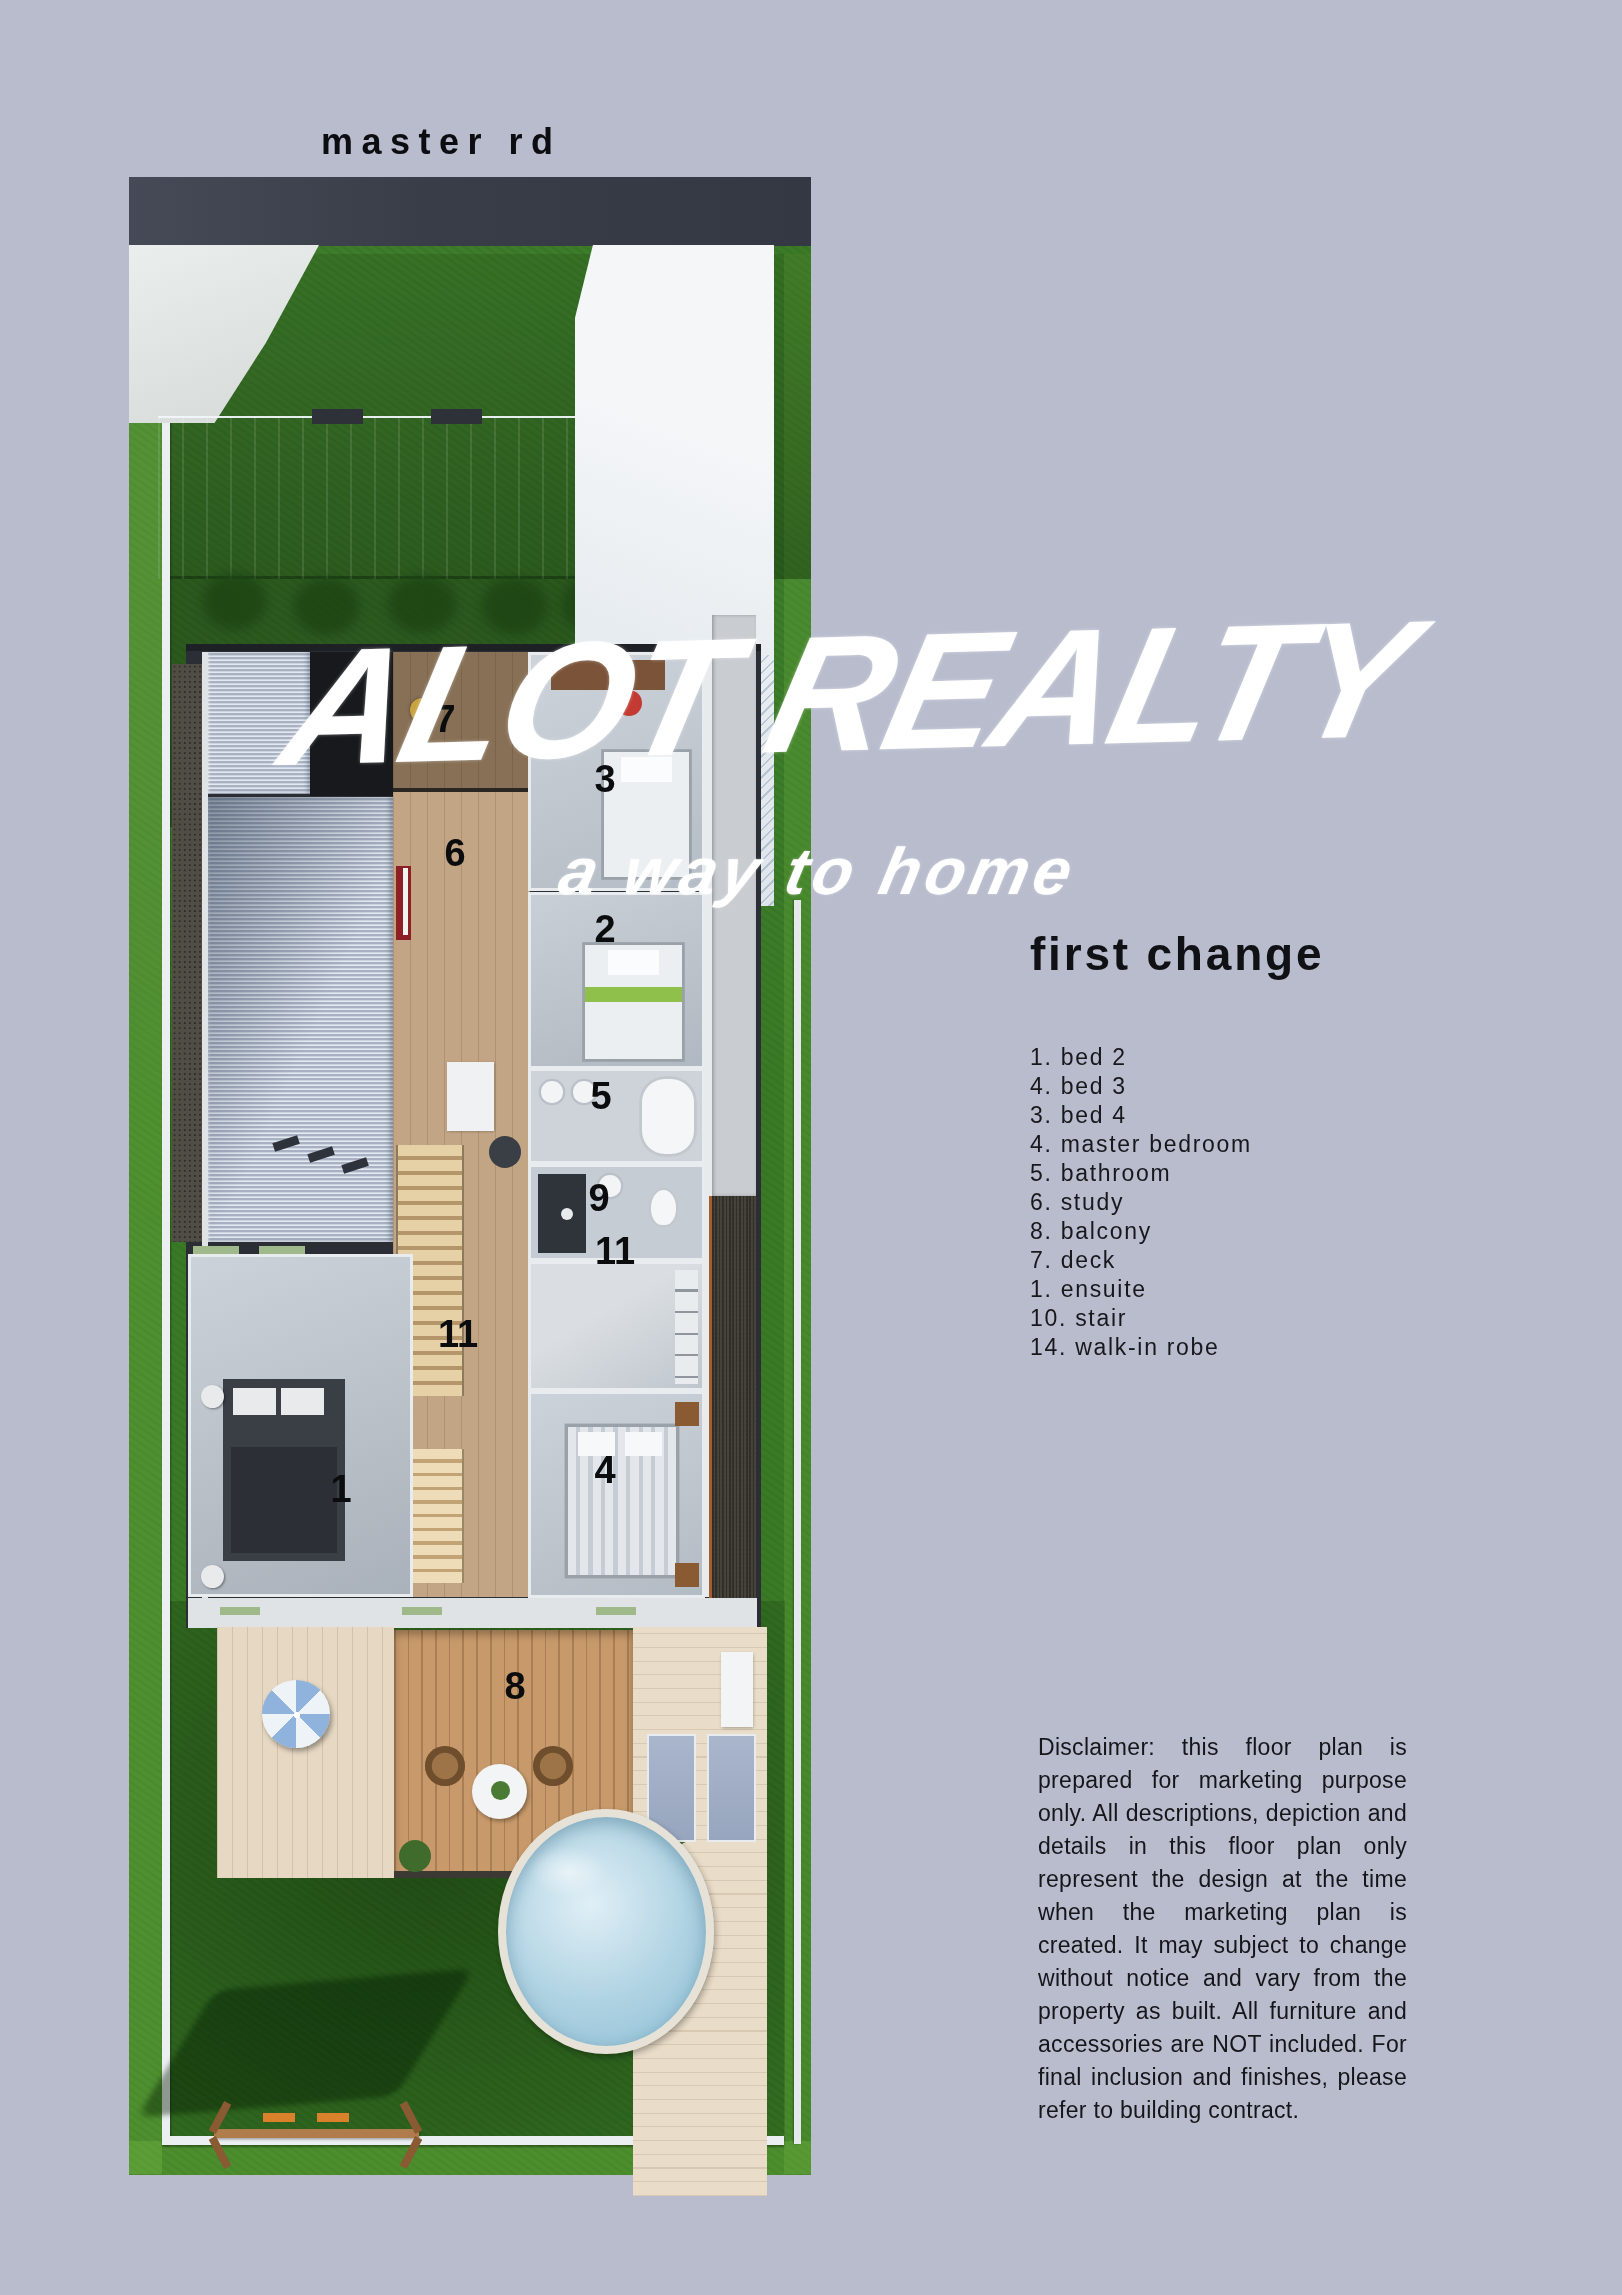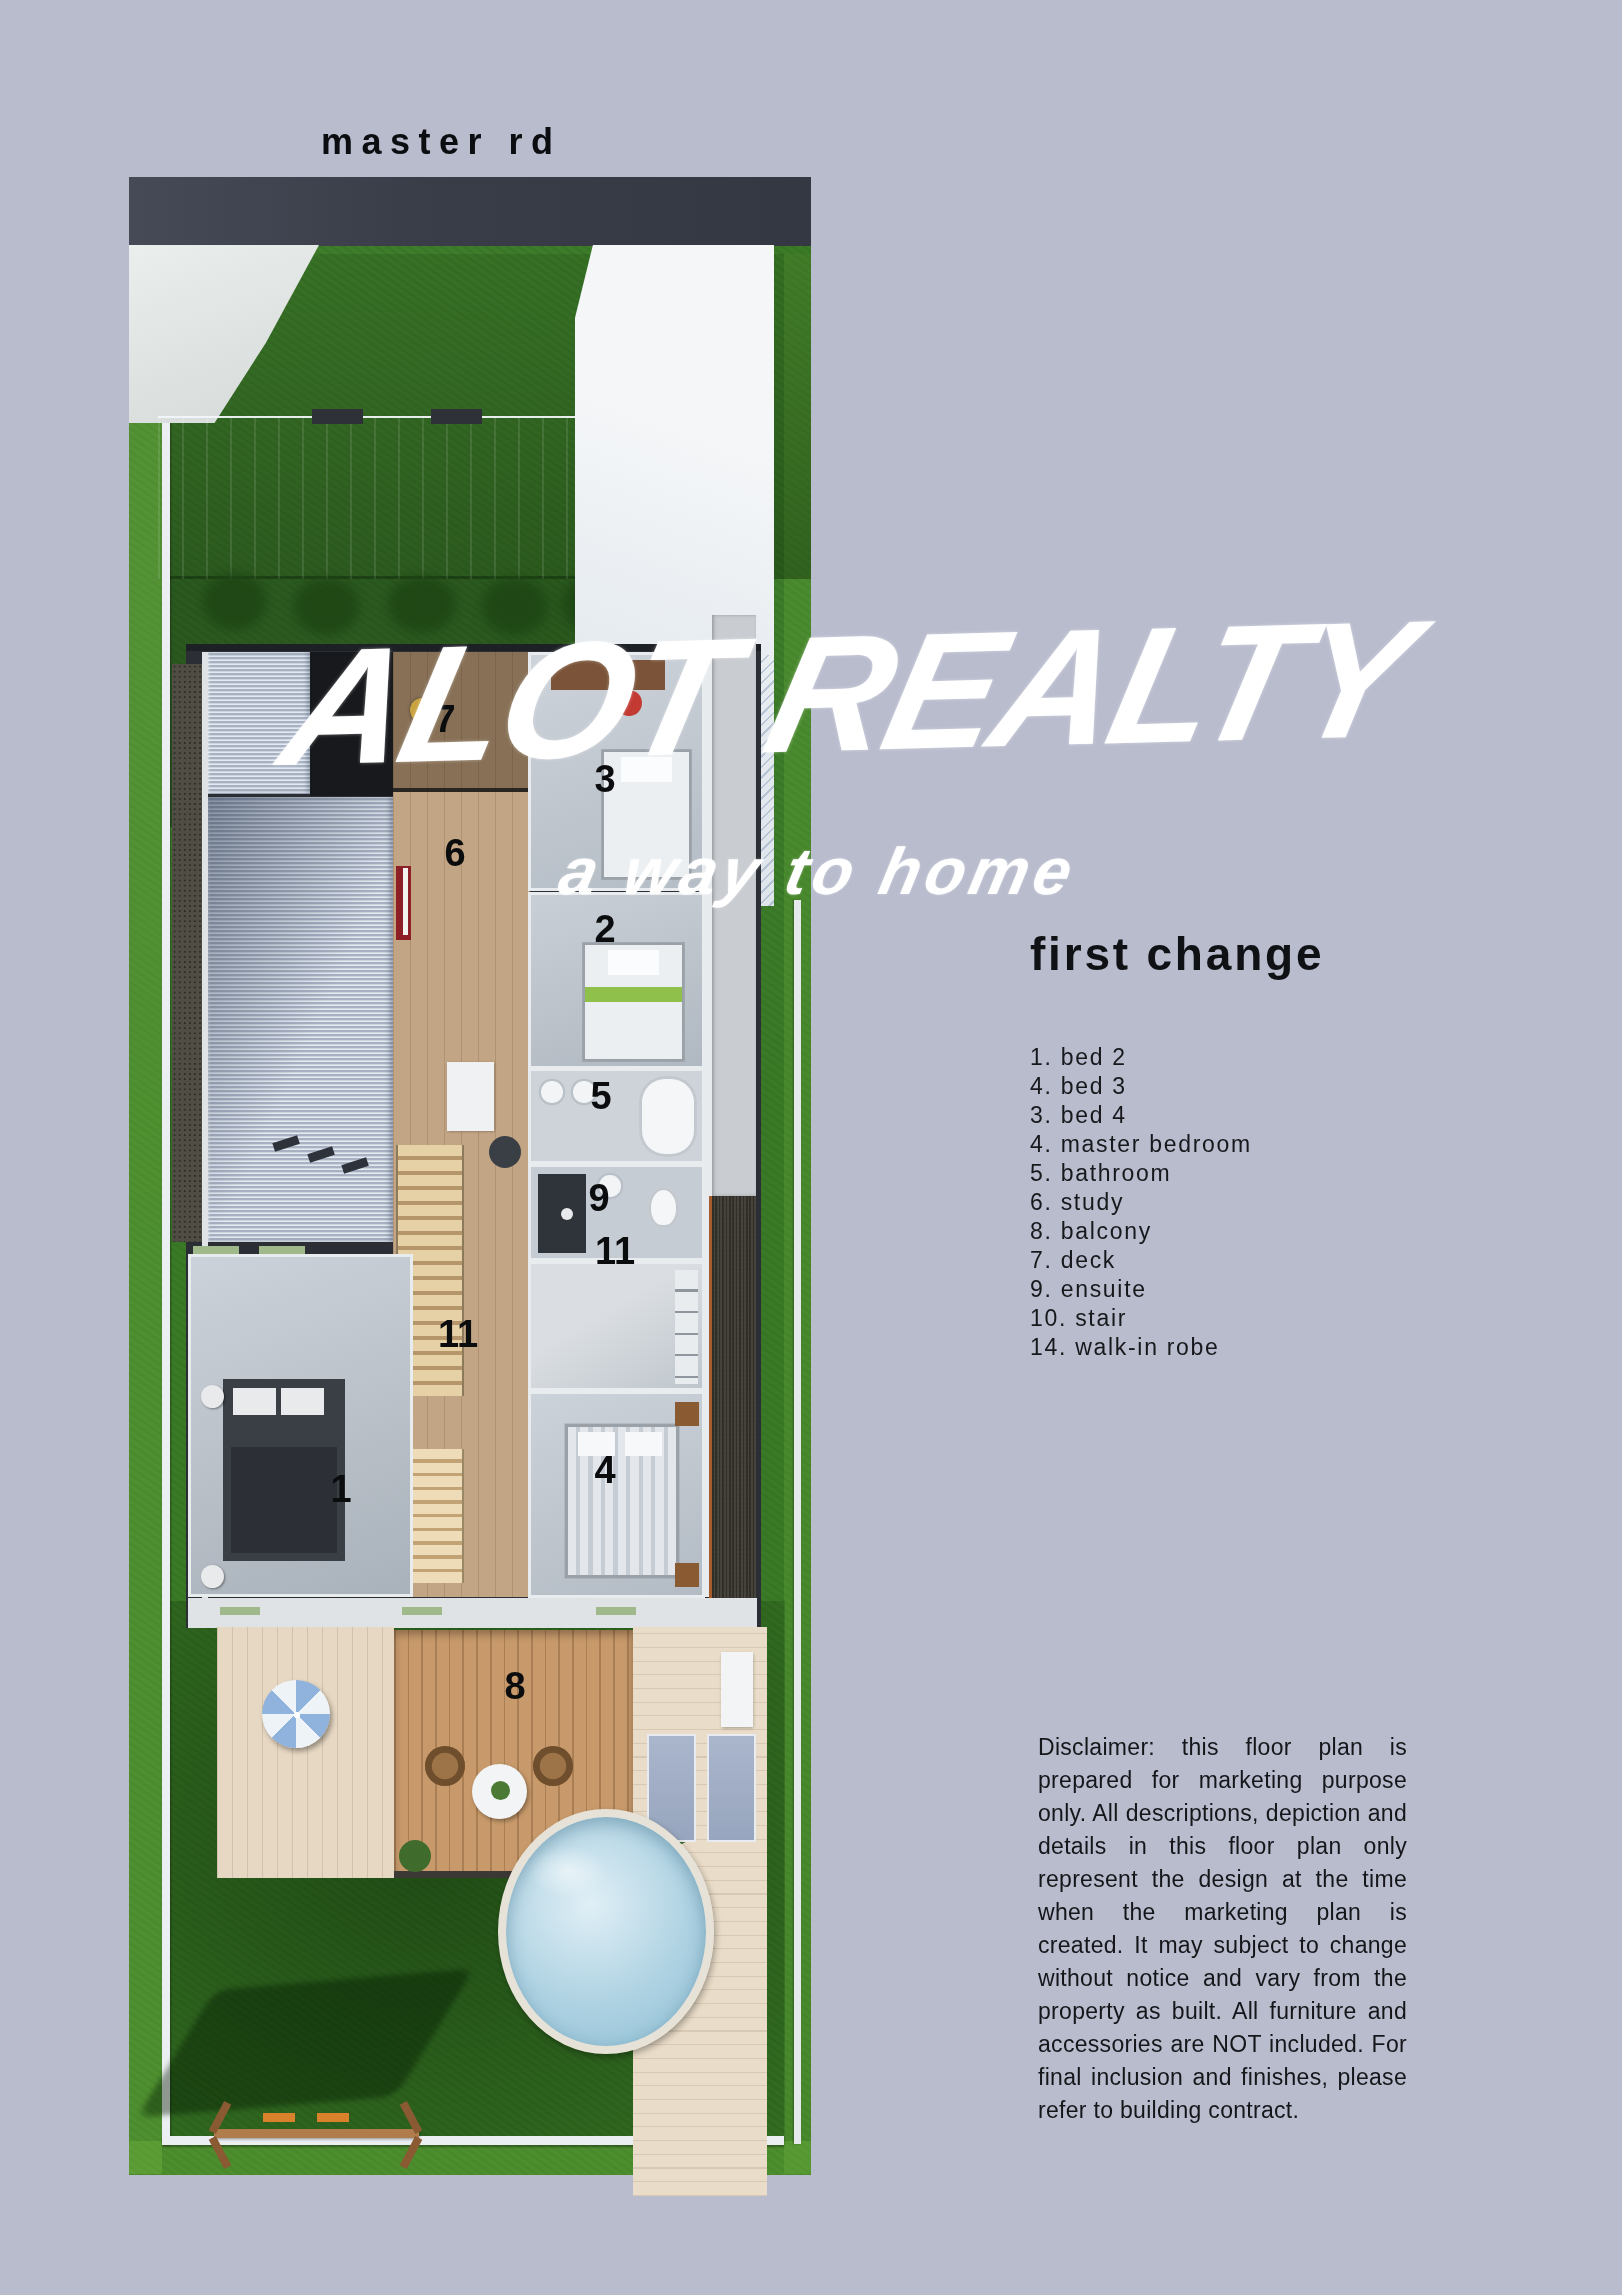--- a/index.html
+++ b/index.html
@@ -366,19 +366,19 @@
 
 <ul class="legend">
   <li>1. bed 2</li>
   <li>4. bed 3</li>
   <li>3. bed 4</li>
   <li>4. master bedroom</li>
   <li>5. bathroom</li>
   <li>6. study</li>
   <li>8. balcony</li>
   <li>7. deck</li>
-  <li>9. ensuite</li>
+  <li>1. ensuite</li>
   <li>10. stair</li>
   <li>14. walk-in robe</li>
 </ul>
 
 <div class="disclaimer">Disclaimer: this floor plan is prepared for marketing purpose only. All descriptions, depiction and details in this floor plan only represent the design at the time when the marketing plan is created. It may subject to change without notice and vary from the property as built. All furniture and accessories are NOT included. For final inclusion and finishes, please refer to building contract.</div>
 
 
 </body></html>

